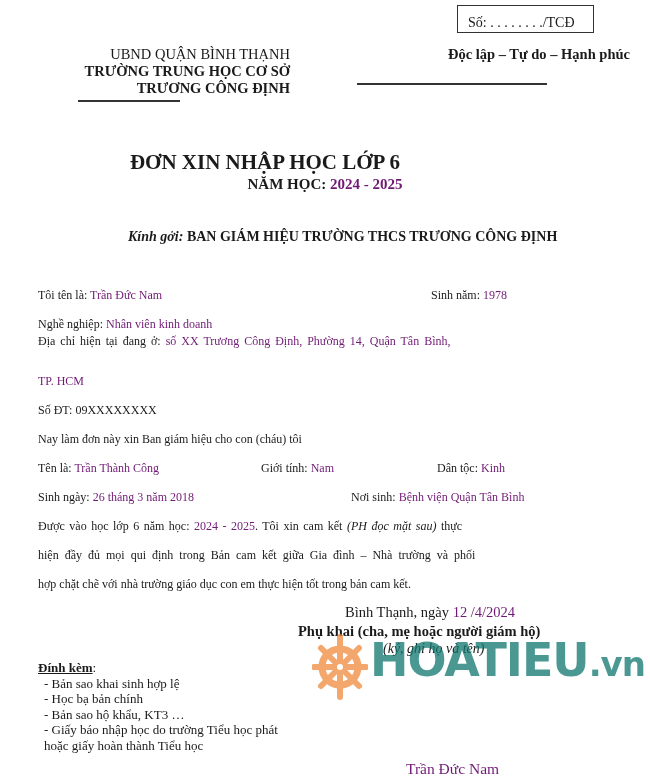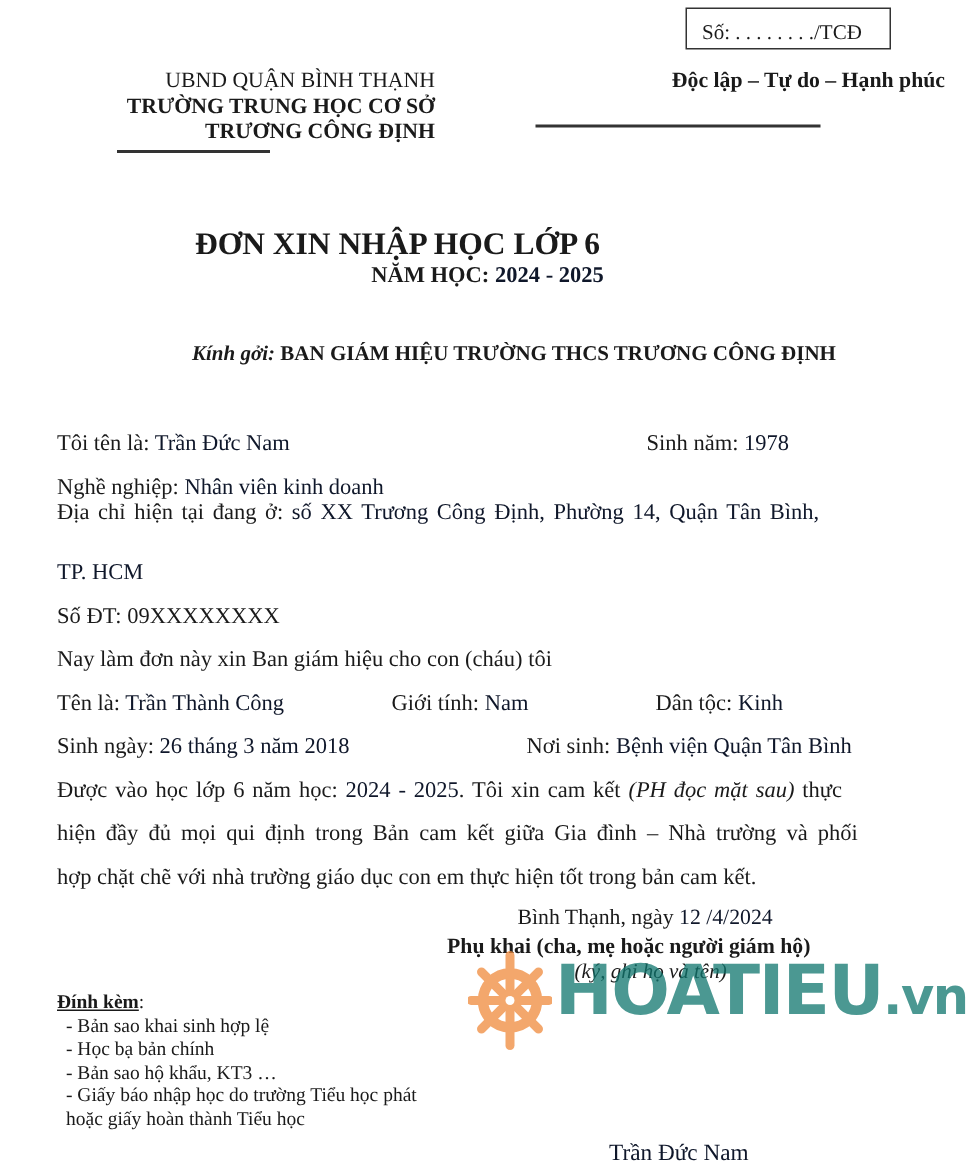--- a/index.html
+++ b/index.html
@@ -2,21 +2,21 @@
 <html><head>
   <meta charset="utf-8">
   <style>
     html, body { margin: 0; padding: 0; background: #ffffff; }
     body {
       width: 650px; height: 781px; position: relative; overflow: hidden;
       font-family: "Liberation Serif", "DejaVu Serif", serif;
       color: #1a1a1a;
     }
     .abs { position: absolute; white-space: nowrap; }
-    .red { color: #0f172a; }
+    .red { color: #701a75; }
     .b { font-weight: bold; }
     .i { font-style: italic; }
 
     
     #so-box {
       position: absolute; left: 457px; top: 5px; width: 137px; height: 28px;
       border: 1.5px solid #333; box-sizing: border-box;
       font-size: 14px;
     }
     #so-box span { position: absolute; left: 10px; top: 9px; }
@@ -29,21 +29,21 @@
     .uline {
       position: absolute; height: 1.5px; background: #333;
     }
 
     
     #title { left: 0; width: 530px; text-align: center; top: 150px; font-size: 21px; font-weight: bold; }
     #subtitle { left: 0; width: 650px; text-align: center; top: 176px; font-size: 15px; font-weight: bold; }
     #recipient { left: 128px; top: 229px; font-size: 14px; font-weight: bold; }
     #recipient .lbl { font-style: italic; }
 
-    .body-text { font-size: 15px; }
+    .body-text { font-size: 12px; }
     .row { position: absolute; white-space: nowrap; }
 
     
     #watermark { position: absolute; left: 312px; top: 633px; width: 300px; height: 70px; opacity: 0.75; pointer-events: none; }
     #wm-text {
       position: absolute; left: 58px; top: 0;
       font-family: "DejaVu Sans", "Liberation Sans", sans-serif;
       font-weight: bold; font-size: 46px; color: #0f766e; letter-spacing: -1px;
     }
     #wm-text .vn { font-size: 34px; }

